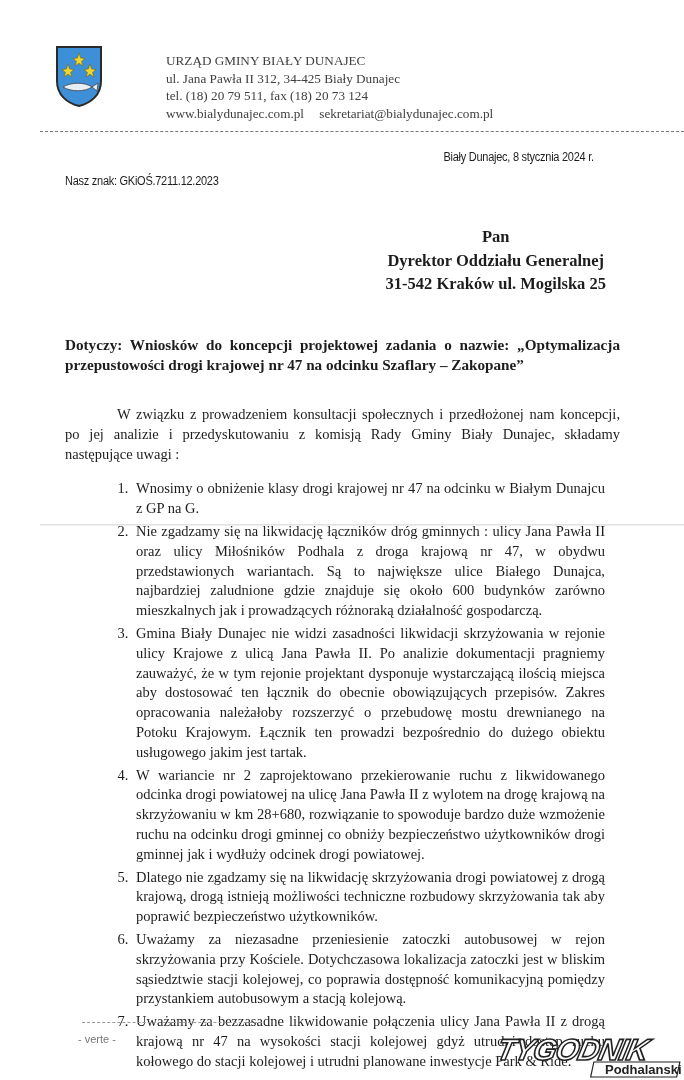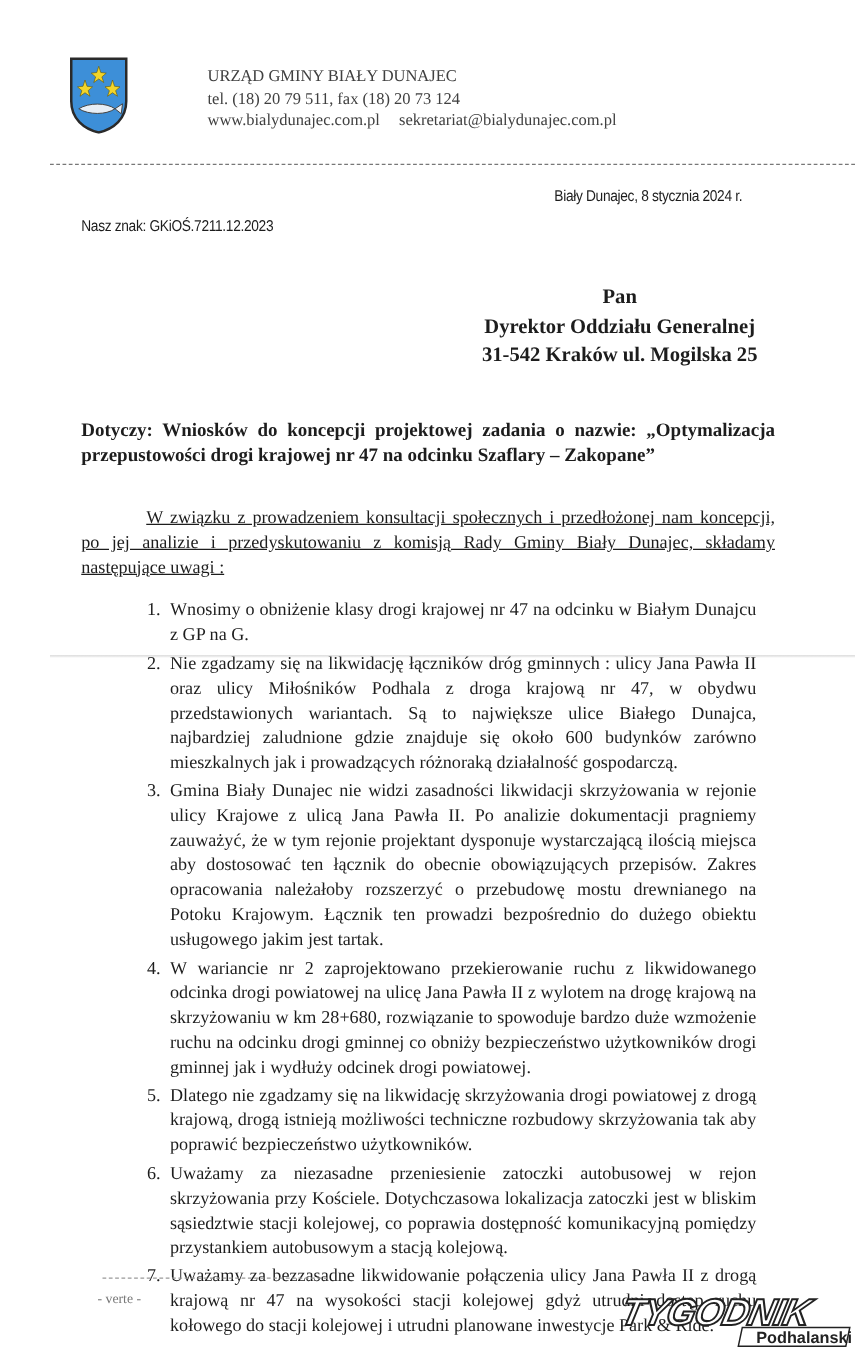--- a/index.html
+++ b/index.html
@@ -11,43 +11,44 @@
   .crest { left: 55px; top: 45px; width: 48px; height: 62px; }
   .org { left: 166px; top: 52px; font-size: 13.2px; line-height: 17.5px; color: #404040; }
   .org .line { white-space: nowrap; }
   .org .email { margin-left: 12px; text-align: right; }
   .hr-top { left: 40px; top: 131px; width: 644px; border-top: 1px dashed #777; }
   .date { right: 90px; top: 150px; font-size: 12.5px; font-family: "Liberation Sans", sans-serif; letter-spacing: -0.3px; transform: scaleX(0.88); transform-origin: right; }
   .ref { left: 65px; top: 174px; font-size: 12.5px; font-family: "Liberation Sans", sans-serif; letter-spacing: -0.3px; transform: scaleX(0.88); transform-origin: left; }
   .addressee { right: 78px; top: 225px; text-align: center; font-weight: bold; font-size: 16.5px; line-height: 23.6px; }
   .subject { left: 65px; top: 335px; width: 555px; font-weight: bold; font-size: 15.2px; line-height: 20px; text-align: justify; }
   .body { left: 65px; top: 405px; width: 555px; font-size: 14.5px; line-height: 19.8px; }
-  .intro { text-indent: 52px; text-align: justify; margin: 0; text-decoration: underline; }
+  .intro { text-indent: 52px; text-align: justify; margin: 0; }
   ol { margin: 15px; padding-left: 52px; }
   ol li { text-align: justify; padding-left: 4px; margin: 2px 0 3px 0; }
   .scan-line { left: 40px; top: 524px; width: 644px; height: 2px; background: linear-gradient(#ddd, #f3f3f3); }
   .hr-bottom { left: 82px; top: 1022px; width: 180px; border-top: 1px dashed #999; }
-  .verte { left: 78px; top: 1033px; font-size: 11px; color: #777; font-family: Liberation Serif, serif; }
+  .verte { left: 78px; top: 1033px; font-size: 11px; color: #777; font-family: Liberation Sans, sans-serif; }
   .logo { left: 497px; top: 1033px; width: 185px; height: 45px; }
 </style>
 </head>
 <body>
 
 <svg class="abs crest" viewBox="0 0 48 62">
   <path d="M2 2 H46 V36 C46 50 36 58 24 61 C12 58 2 50 2 36 Z" fill="#3d8fd8" stroke="#2a2a2a" stroke-width="2"></path>
   <g fill="#f2d52a" stroke="#6a5a00" stroke-width="0.5">
     <polygon points="24,8 25.6,13 30,13.5 26.5,16.5 28,21 24,18.2 20,21 21.5,16.5 18,13.5 22.4,13"></polygon>
     <polygon points="13,19 14.6,24 19,24.5 15.5,27.5 17,32 13,29.2 9,32 10.5,27.5 7,24.5 11.4,24"></polygon>
     <polygon points="35,19 36.6,24 41,24.5 37.5,27.5 39,32 35,29.2 31,32 32.5,27.5 29,24.5 33.4,24"></polygon>
   </g>
   <path d="M8 42 C16 37 30 37 37 42 L43 38 L42 46 L37 42 C30 47 16 47 8 42 Z" fill="#e8eef5" stroke="#444" stroke-width="0.8"></path>
 </svg>
 
 <div class="abs org">
   <div class="line">URZĄD GMINY BIAŁY DUNAJEC</div>
+  <div class="line">ul. Jana Pawła II 312, 34-425 Biały Dunajec</div>
   <div class="line">tel. (18) 20 79 511, fax (18) 20 73 124</div>
   <div class="line">
     <span>www.bialydunajec.com.pl</span>
     <span class="email">sekretariat@bialydunajec.com.pl</span>
   </div>
 </div>
 
 <div class="abs hr-top"></div>
 
 <div class="abs date">Biały Dunajec, 8 stycznia 2024 r.</div>

